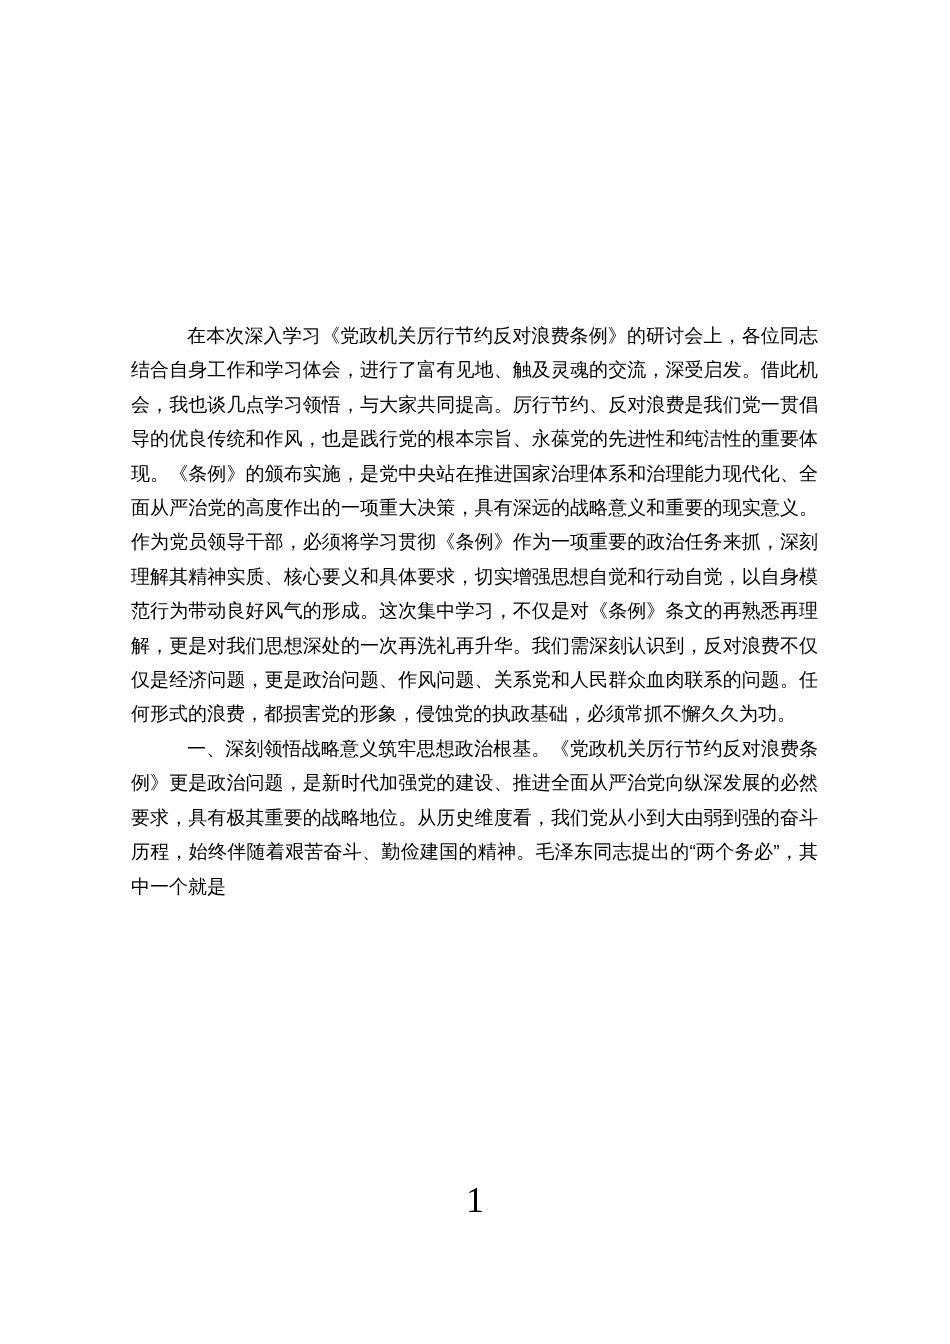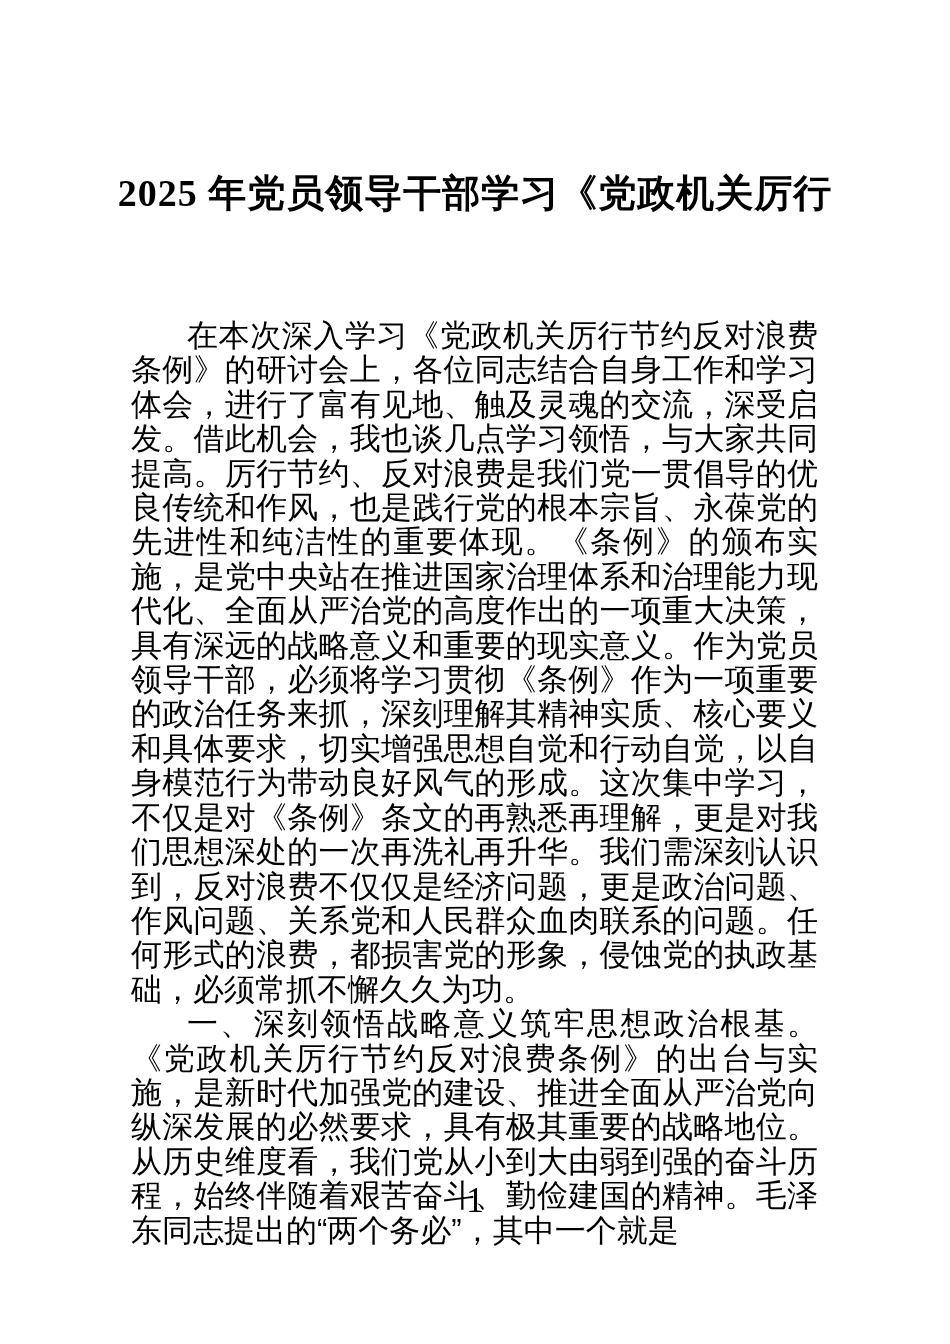--- a/index.html
+++ b/index.html
@@ -32,21 +32,21 @@
     display: block;
     line-height: 70px;
     white-space: nowrap;
   }
   .doc-body {
     position: absolute;
     top: 319px;
     left: 131px;
     width: 687px;
     font-family: "Liberation Sans", sans-serif;
-    font-size: 31px;
+    font-size: 19px;
     line-height: 34.4px;
     text-align: justify;
     text-justify: inter-character;
     color: #000000;
   }
   .para {
     margin: 0;
     padding: 0;
     text-indent: 56px;
   }
@@ -61,23 +61,22 @@
     line-height: 40px;
     color: #000000;
   }
 </style>
 </head>
 <body>
 
 <div class="page">
 
   <h1 class="doc-title">
-    <span class="title-line">2025 年党员领导干部学习《党政机关厉行</span>
   </h1>
 
   <div class="doc-body">
     <p class="para">在本次深入学习《党政机关厉行节约反对浪费条例》的研讨会上，各位同志结合自身工作和学习体会，进行了富有见地、触及灵魂的交流，深受启发。借此机会，我也谈几点学习领悟，与大家共同提高。厉行节约、反对浪费是我们党一贯倡导的优良传统和作风，也是践行党的根本宗旨、永葆党的先进性和纯洁性的重要体现。《条例》的颁布实施，是党中央站在推进国家治理体系和治理能力现代化、全面从严治党的高度作出的一项重大决策，具有深远的战略意义和重要的现实意义。作为党员领导干部，必须将学习贯彻《条例》作为一项重要的政治任务来抓，深刻理解其精神实质、核心要义和具体要求，切实增强思想自觉和行动自觉，以自身模范行为带动良好风气的形成。这次集中学习，不仅是对《条例》条文的再熟悉再理解，更是对我们思想深处的一次再洗礼再升华。我们需深刻认识到，反对浪费不仅仅是经济问题，更是政治问题、作风问题、关系党和人民群众血肉联系的问题。任何形式的浪费，都损害党的形象，侵蚀党的执政基础，必须常抓不懈久久为功。</p>
-    <p class="para">一、深刻领悟战略意义筑牢思想政治根基。《党政机关厉行节约反对浪费条例》的出台与实施，是新时代加强党的建设、推进全面从严治党向纵深发展的必然要求，具有极其重要的战略地位。从历史维度看，我们党从小到大由弱到强的奋斗历程，始终伴随着艰苦奋斗、勤俭建国的精神。毛泽东同志提出的“两个务必”，其中一个就是</p>
+    <p class="para">一、深刻领悟战略意义筑牢思想政治根基。《党政机关厉行节约反对浪费条例》更是政治问题，是新时代加强党的建设、推进全面从严治党向纵深发展的必然要求，具有极其重要的战略地位。从历史维度看，我们党从小到大由弱到强的奋斗历程，始终伴随着艰苦奋斗、勤俭建国的精神。毛泽东同志提出的“两个务必”，其中一个就是</p>
   </div>
 
   <div class="page-number">1</div>
 
 </div>
 
 </body></html>

